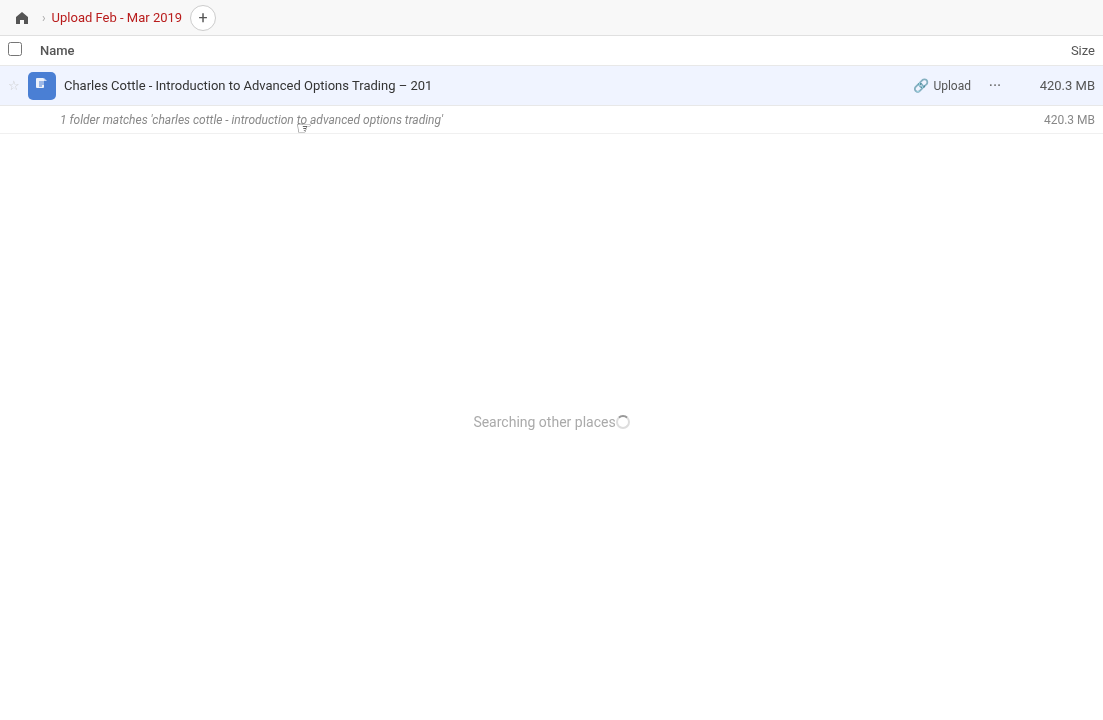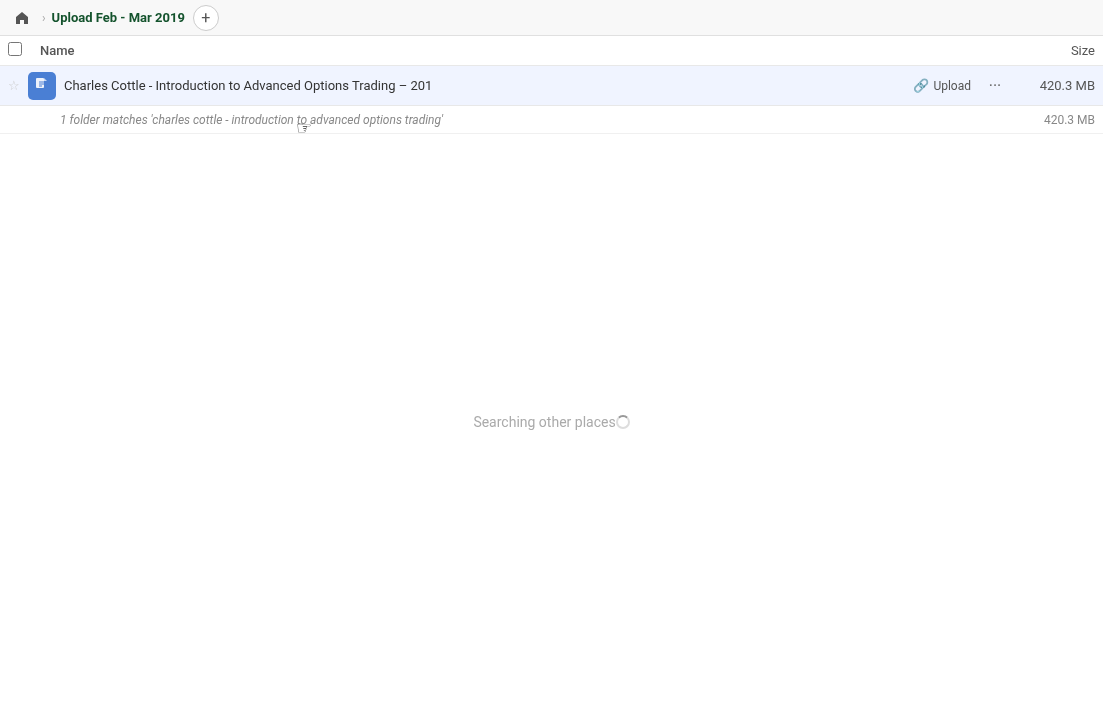--- a/index.html
+++ b/index.html
@@ -41,22 +41,22 @@
     }
 
     .breadcrumb-separator {
       color: #aaa;
       font-size: 12px;
       margin: 0 2px;
     }
 
     .breadcrumb-title {
       font-size: 13px;
-      color: #14532d;
-      font-weight: 700;
+      color: #b91c1c;
+      font-weight: 400;
     }
 
     .add-tab-btn {
       display: flex;
       align-items: center;
       justify-content: center;
       width: 26px;
       height: 26px;
       border-radius: 50%;
       border: 1px solid #ccc;

